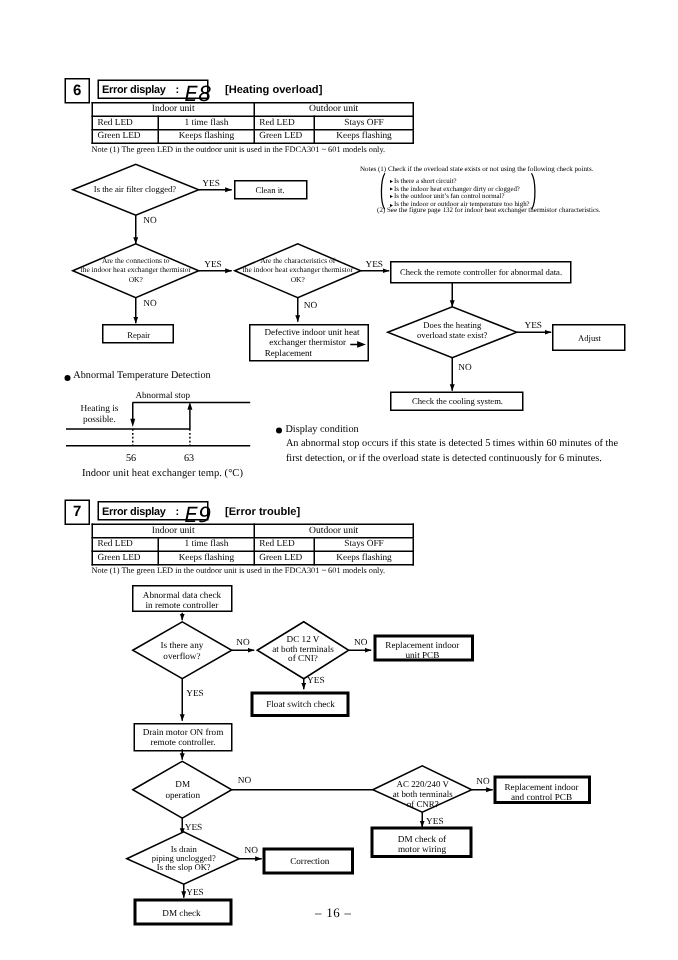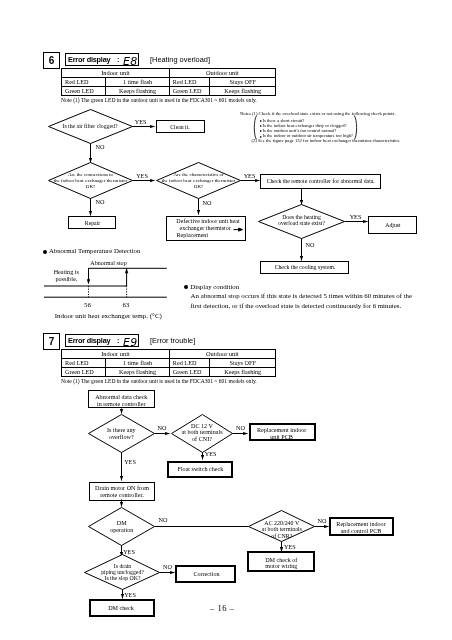--- a/index.html
+++ b/index.html
@@ -11,24 +11,24 @@
 
   
   .numbox{position:absolute;border:1.2px solid #000;
           font-family:"Liberation Sans", sans-serif;font-weight:bold;
           text-align:center;color:#000;background:#fff;}
   .errbox{position:absolute;border:1px solid #000;background:#fff;
           font-family:"Liberation Sans", sans-serif;font-weight:bold;
           color:#000;white-space:nowrap;}
   .errbox .lbl{position:absolute;left:2px;top:1.3px;font-size:7.3px;letter-spacing:-0.2px;}
   .errbox .cln{position:absolute;left:51px;top:1.3px;font-size:7.3px;}
-  .errbox .code{position:absolute;left:57px;top:0.6px;font-size:11px;
+  .errbox .code{position:absolute;left:57px;top:0.6px;font-size:14px;
                 font-family:"DejaVu Sans", sans-serif;font-style:italic;font-weight:normal;letter-spacing:0.4px;}
   .sectitle{position:absolute;font-family:"Liberation Sans", sans-serif;
-            font-weight:normal;font-size:7.4px;color:#000;white-space:nowrap;}
+            font-weight:bold;font-size:7.4px;color:#000;white-space:nowrap;}
 
   
   .ledtable{position:absolute;border-collapse:collapse;
             font-family:"Liberation Serif", serif;font-size:6.2px;color:#000;}
   .ledtable td,.ledtable th{border:0.6px solid #000;padding:0;
             text-align:center;font-weight:normal;height:8px;line-height:8px;}
   .ledtable th{font-size:6.4px;}
   .ledtable td.l{text-align:left;padding-left:3px;}
 
   .note{position:absolute;font-size:5.55px;color:#000;white-space:nowrap;}

